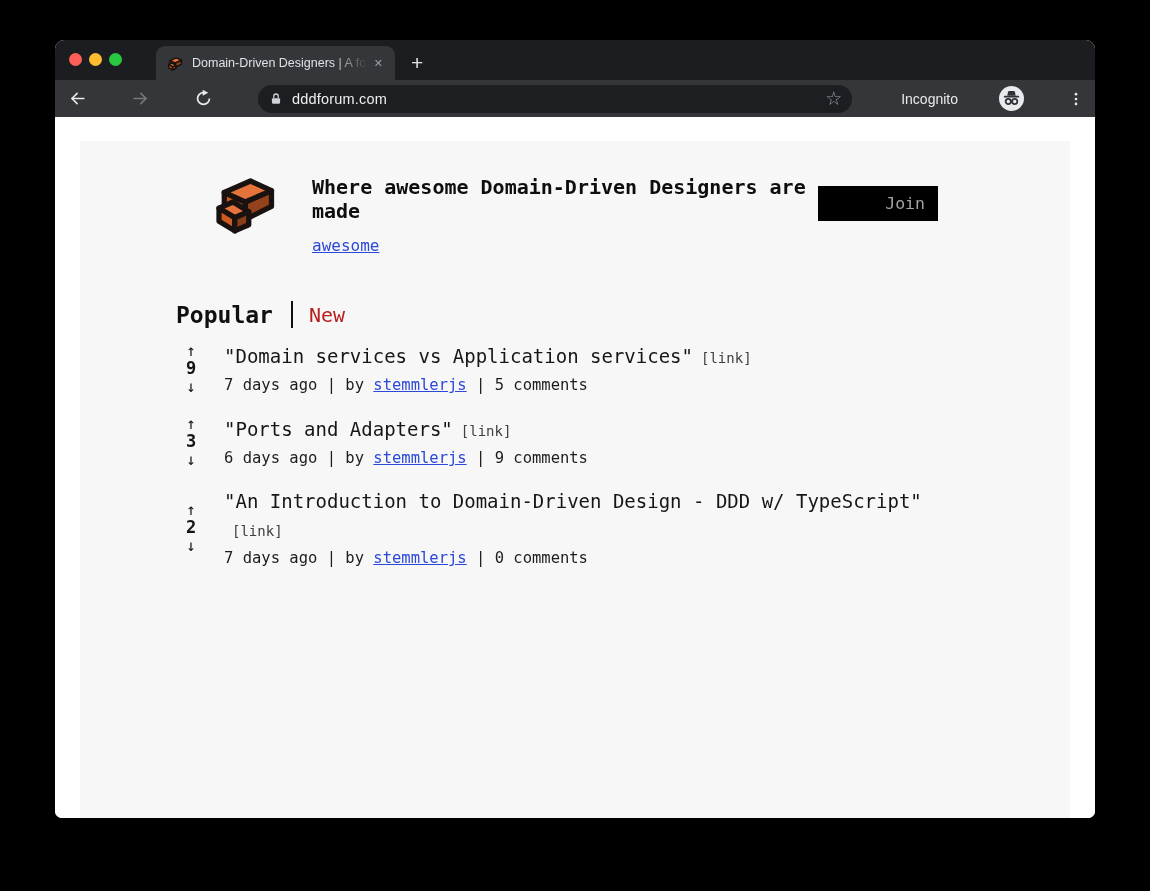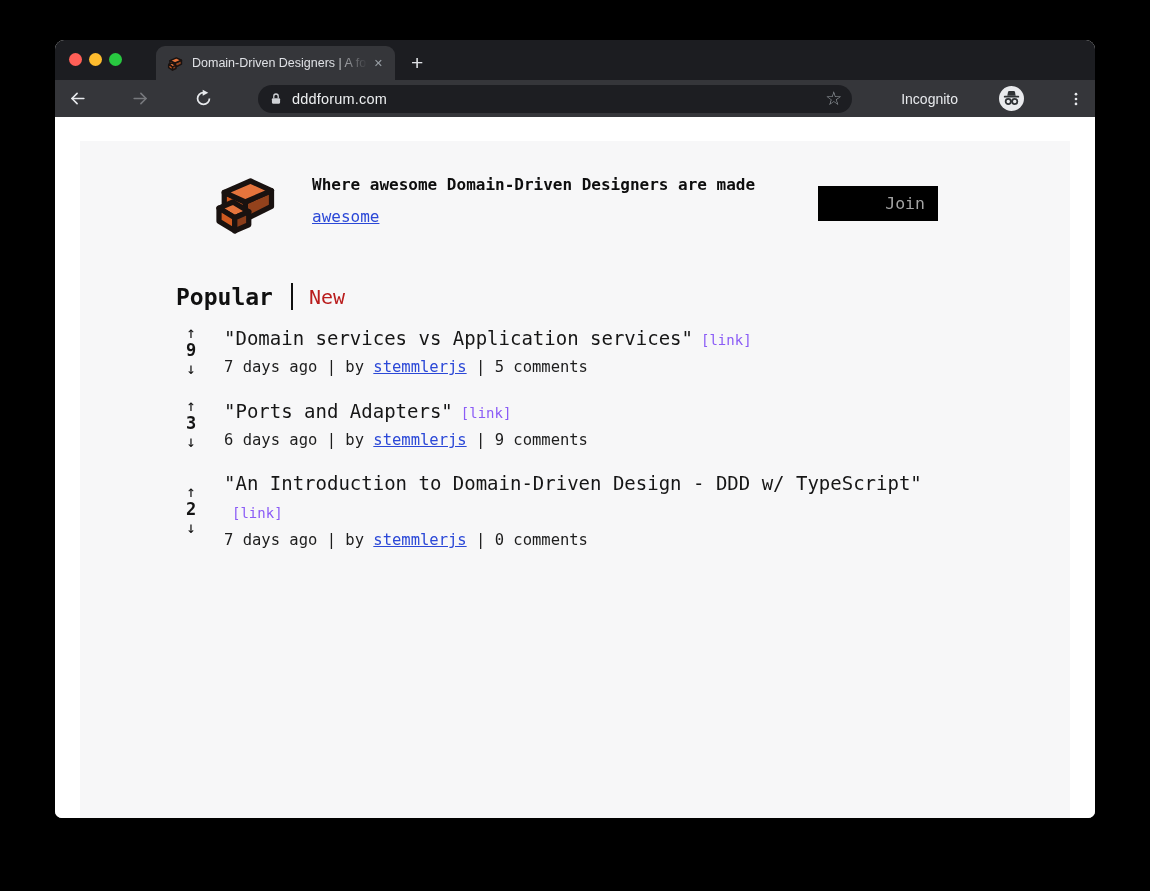--- a/index.html
+++ b/index.html
@@ -51,42 +51,42 @@
   .menu-dots { margin-left:12px; display:flex; align-items:center; }
   
   .page { flex:1; background:#fff; padding:24px 25px 0; overflow:hidden; }
   .panel {
     width:100%; height:100%; background:#f7f7f8; padding-top:26px;
     font-family:"DejaVu Sans Mono","Liberation Mono",monospace; color:#141414;
   }
   .masthead { display:flex; align-items:flex-start; padding:0 132px; }
   .logo { width:70px; height:70px; flex:0 0 auto; margin-right:30px; }
   .site-title { margin:0; font-size:31px; font-weight:700; line-height:1.08; color:#0e0e0e; white-space:nowrap; }
-  .tagline { font-size:16px; font-weight:700; margin-top:8px; color:#0e0e0e; }
+  .tagline { font-size:20px; font-weight:700; margin-top:8px; color:#0e0e0e; }
   .submit-link { display:inline-block; font-size:16px; margin-top:13px; text-decoration:underline; }
   a { color:#2b48d7; }
   .mast-spacer { flex:1; }
   .join-btn {
     width:120px; height:35px; margin-top:19px; background:#000; color:#a3a3a3;
     border:none; font-family:inherit; font-size:16.5px;
     display:flex; align-items:center; justify-content:flex-end; padding:0 13px 0 0;
     flex:0 0 auto; cursor:pointer;
   }
   .section-tabs { display:flex; align-items:center; margin:46px 0 0 96px; }
   .tab-popular { font-size:23px; font-weight:700; color:#101010; }
   .tab-divider { border-left:2px solid #101010; height:27px; margin:0 16px 0 18px; }
   .tab-new { font-size:20px; font-weight:500; color:#b91c1c; }
   .posts { margin:14px 0 0 96px; }
   .post { display:flex; align-items:center; margin-bottom:20px; }
   .votes { width:30px; display:flex; flex-direction:column; align-items:center; flex:0 0 auto; }
   .vote-arrow { font-size:16px; line-height:17px; color:#141414; cursor:pointer; font-weight:400; }
   .vote-count { font-size:17px; line-height:19px; font-weight:700; color:#141414; }
   .post-body { margin-left:18px; max-width:745px; }
   .post-title-line { font-size:19px; font-weight:500; line-height:1.45; color:#161616; }
-  .link-tag { font-size:14px; margin-left:8px; font-weight:500; color:#8b5cf6; }
+  .link-tag { font-size:14px; margin-left:8px; font-weight:500; color:#404040; }
   .post-meta { font-size:15.5px; margin-top:6px; color:#1d1d1d; }
   .post-meta a { text-decoration:underline; }
 </style>
 </head>
 <body>
 
 <div class="window">
 
   <div class="tabstrip">
     <div class="traffic">

